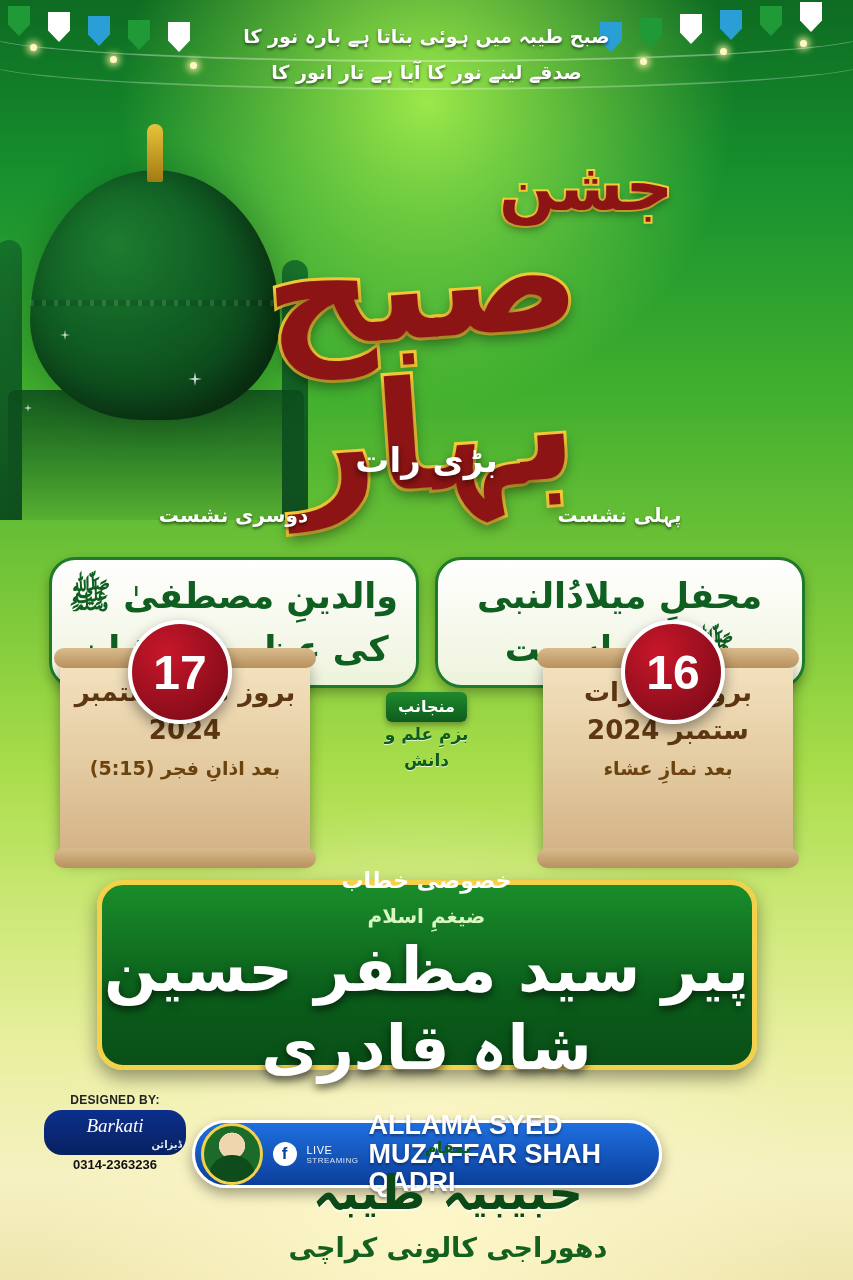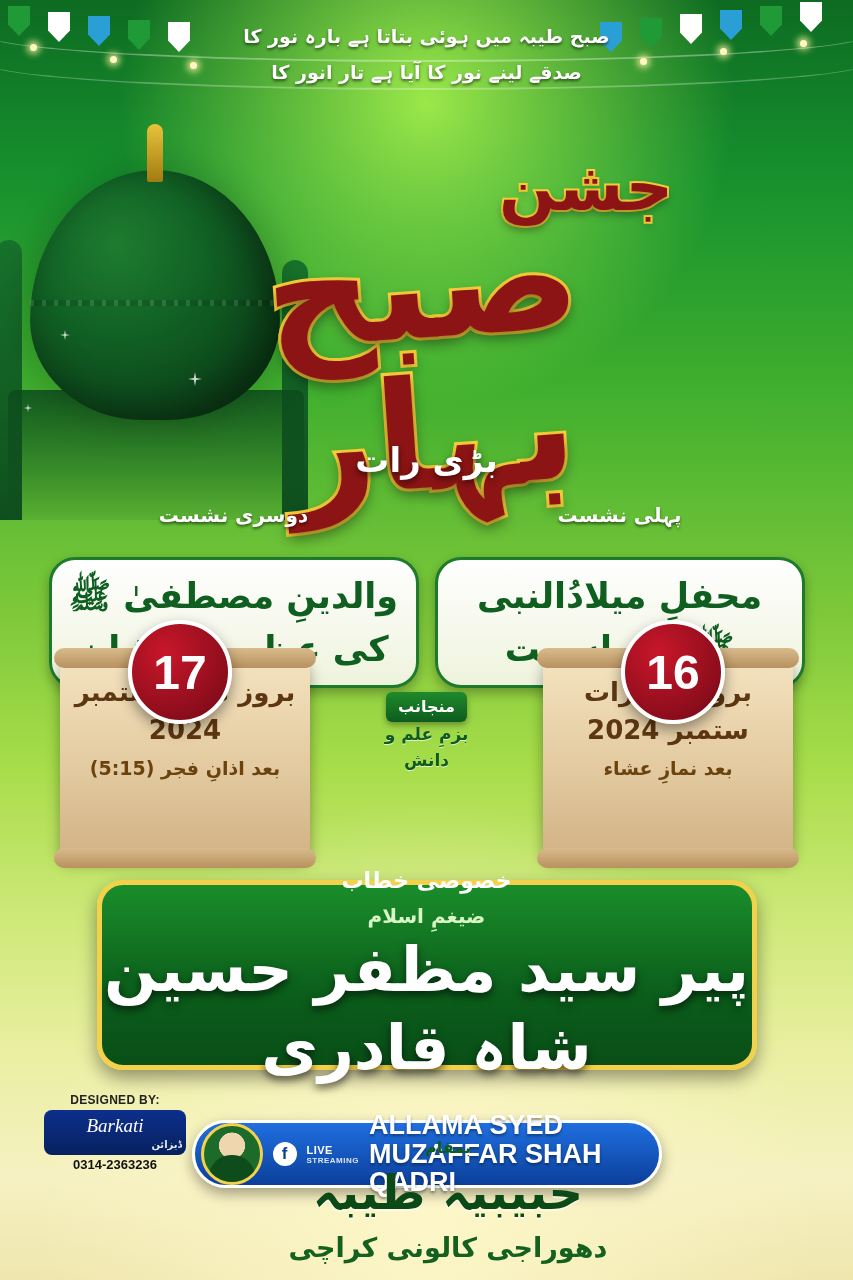--- a/index.html
+++ b/index.html
@@ -208,21 +208,21 @@
   
   .designer {
     position:absolute; left: 44px; bottom: 108px; width: 142px; text-align:center;
   }
   .designer-label {
     font-size: 12px; font-weight: bold; color:#222; letter-spacing:.3px;
   }
   .designer-card {
     margin-top: 3px;
     background: linear-gradient(180deg,#0d2f8c,#07215f);
-    border-radius: 8px; padding: 5px 4px 3px;
+    border-radius: 18px; padding: 5px 4px 3px;
     color:#fff;
   }
   .designer-brand { font-family:"Liberation Serif", serif; font-style: italic; font-size: 19px; }
   .designer-sub { font-size: 10px; opacity:.9;text-align:right; }
   .designer-phone {
     margin-top: 2px; font-size: 13px; font-weight: bold; color:#111;
   }
 
   
   .livebar {
@@ -246,21 +246,21 @@
     content:""; position:absolute; left:50%; top:52%; transform:translateX(-50%);
     width: 46px; height: 32px; border-radius: 22px 22px 0 0;
     background:#0e4c1c;
   }
   .fb-icon {
     width: 24px; height: 24px; border-radius: 50%;
     background:#fff; color:#0b3f9a; font-weight:bold; font-size: 17px;
     display:flex; align-items:center; justify-content:center;
     flex: 0 0 auto;
   }
-  .live-label { font-size: 11px; font-weight:bold; color:#fff; letter-spacing: .5px; }
+  .live-label { font-size: 11px; font-weight:normal; color:#fff; letter-spacing: .5px; }
   .live-name {
     color:#fff; font-size: 27px; font-weight: bold; line-height: 1.05;
     text-shadow: 0 2px 3px rgba(0,0,0,.4);
   }
 
   
   .venue {
     position:absolute; left:0; bottom: 12px; width:100%;
     text-align:center;
     padding-left:43px;

